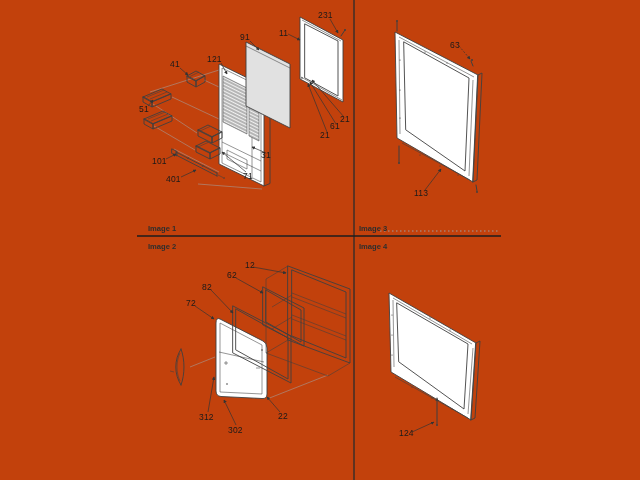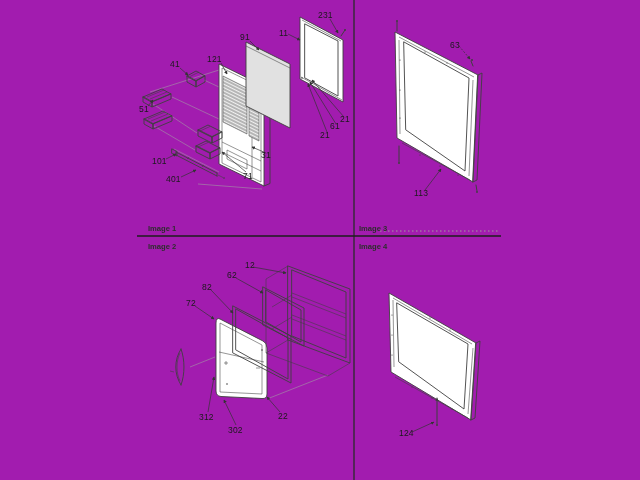--- a/index.html
+++ b/index.html
@@ -1,16 +1,16 @@
 <!DOCTYPE html>
 <html><head>
 <meta charset="utf-8">
 <style>
   html,body{margin:0;padding:0;background:#fff;}
-  .canvas{position:relative;width:640px;height:480px;background:#a21caf;overflow:hidden;
+  .canvas{position:relative;width:640px;height:480px;background:#c2410c;overflow:hidden;
           font-family:"Liberation Sans","DejaVu Sans",sans-serif;}
   svg{display:block;}
   text{font-family:"Liberation Sans","DejaVu Sans",sans-serif;fill:#1a1a1a;}
   .callout{font-size:8.5px;font-weight:500;letter-spacing:.2px;}
   .qlabel{font-size:7.6px;font-weight:600;fill:#2e2e2e;}
   .part{fill:none;stroke:#3f3f3f;stroke-width:0.9;stroke-linejoin:round;stroke-linecap:round;}
   .part-fill{fill:#ffffff;stroke:#3f3f3f;stroke-width:0.9;stroke-linejoin:round;}
   .thin{fill:none;stroke:#3f3f3f;stroke-width:0.55;}
   .construct{fill:none;stroke:#a3a3a3;stroke-width:0.55;}
   .leader{fill:none;stroke:#333333;stroke-width:0.7;}

